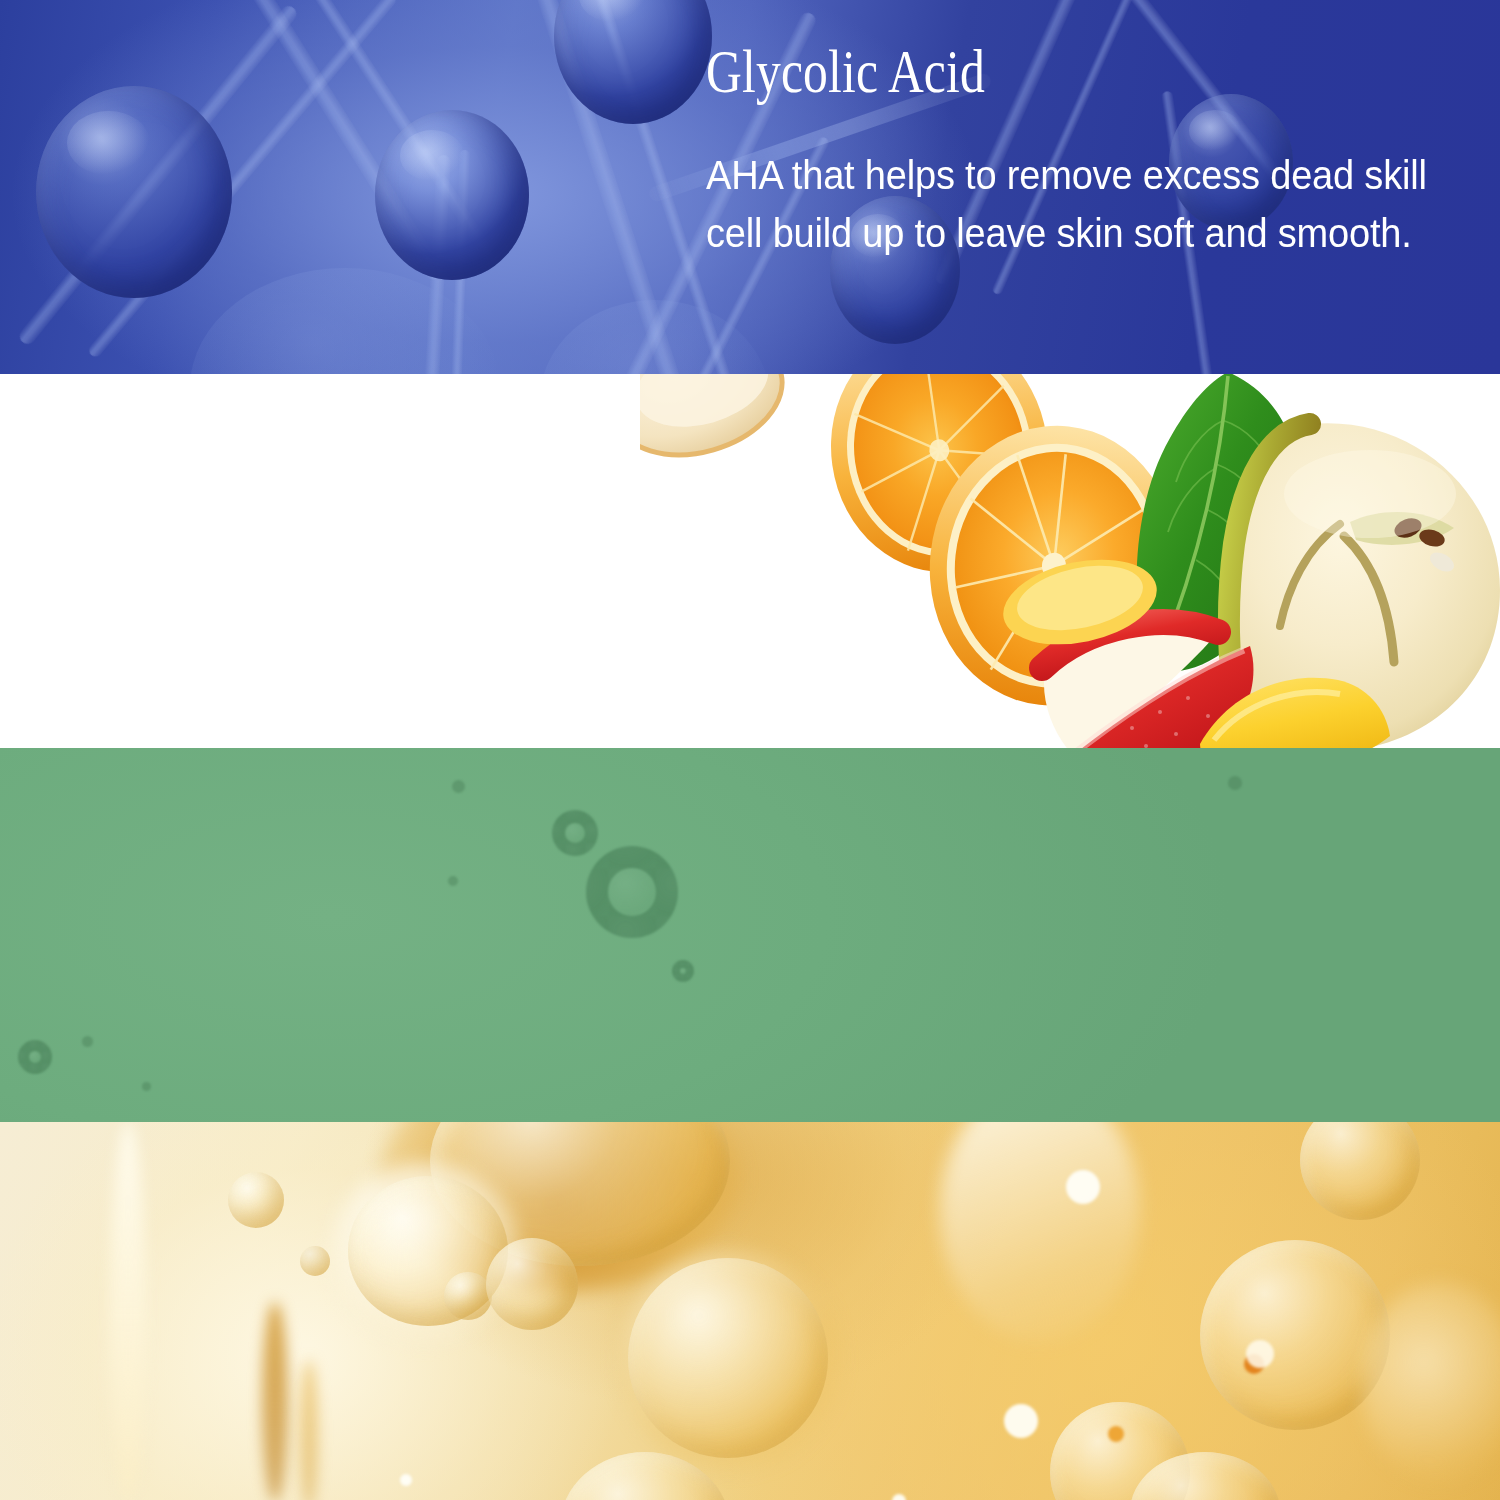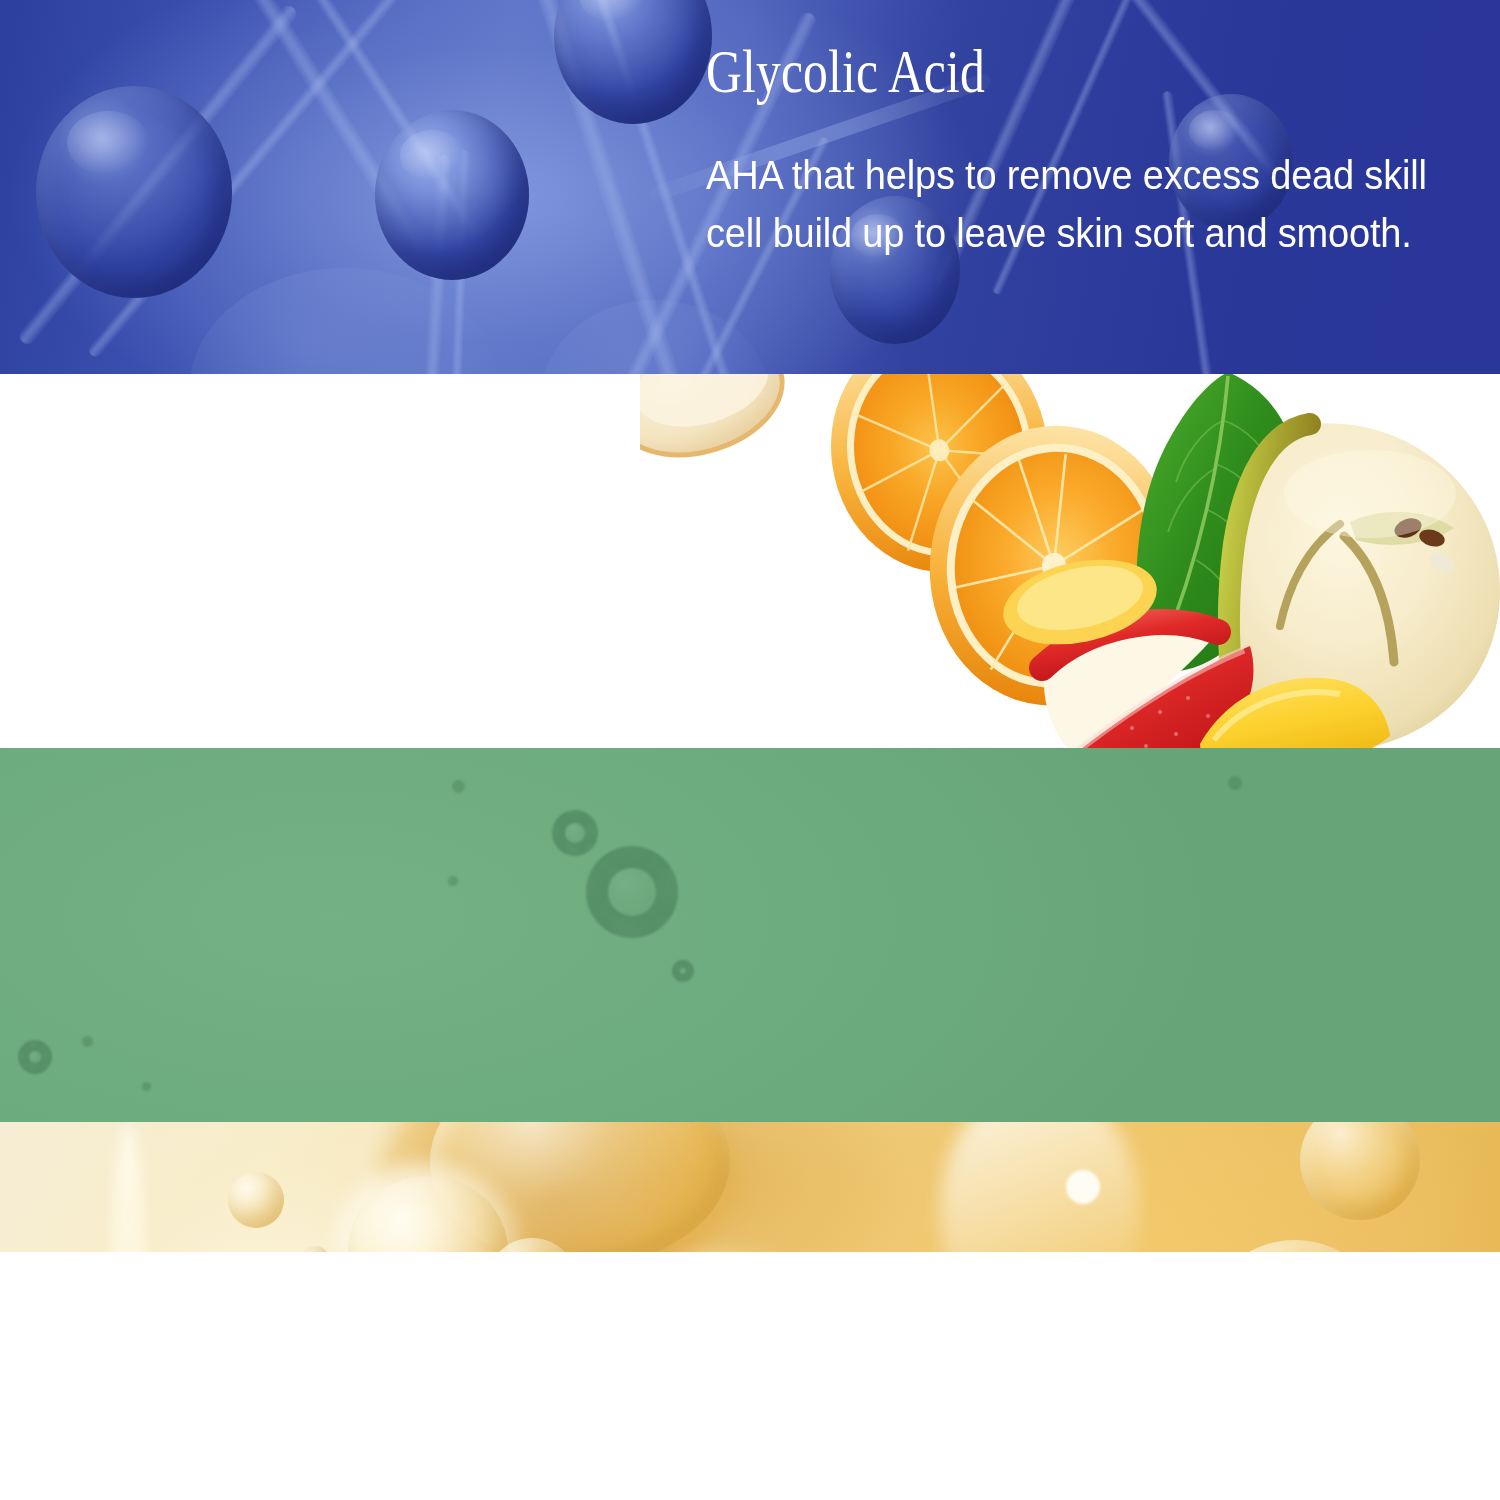--- a/index.html
+++ b/index.html
@@ -1,19 +1,19 @@
 <!DOCTYPE html>
 <html><head>
 <meta charset="utf-8">
 <style>
   * { margin:0; padding:0; box-sizing:border-box; }
   html,body { width:1500px; height:1500px; background:#fff; }
   body { font-family:"Liberation Sans", sans-serif; overflow:hidden; }
 
-  .infographic { position:relative; width:1500px; height:1252px; overflow:hidden; }
+  .infographic { position:relative; width:1500px; height:1500px; overflow:hidden; }
 
   .panel { position:absolute; left:0; width:1500px; overflow:hidden; }
 
   
   #panel-glycolic { top:0; height:374px; }
   .blue-bg {
     position:absolute; inset:0;
     background:
       radial-gradient(ellipse 620px 330px at 33% 52%, rgba(130,152,222,0.95) 0%, rgba(104,126,205,0.55) 45%, rgba(70,92,185,0.0) 78%),
       linear-gradient(100deg, #2c3f9e 0%, #3b50b0 14%, #5d75c8 33%, #5064bd 48%, #32429f 62%, #2a389a 80%, #2a3699 100%);

